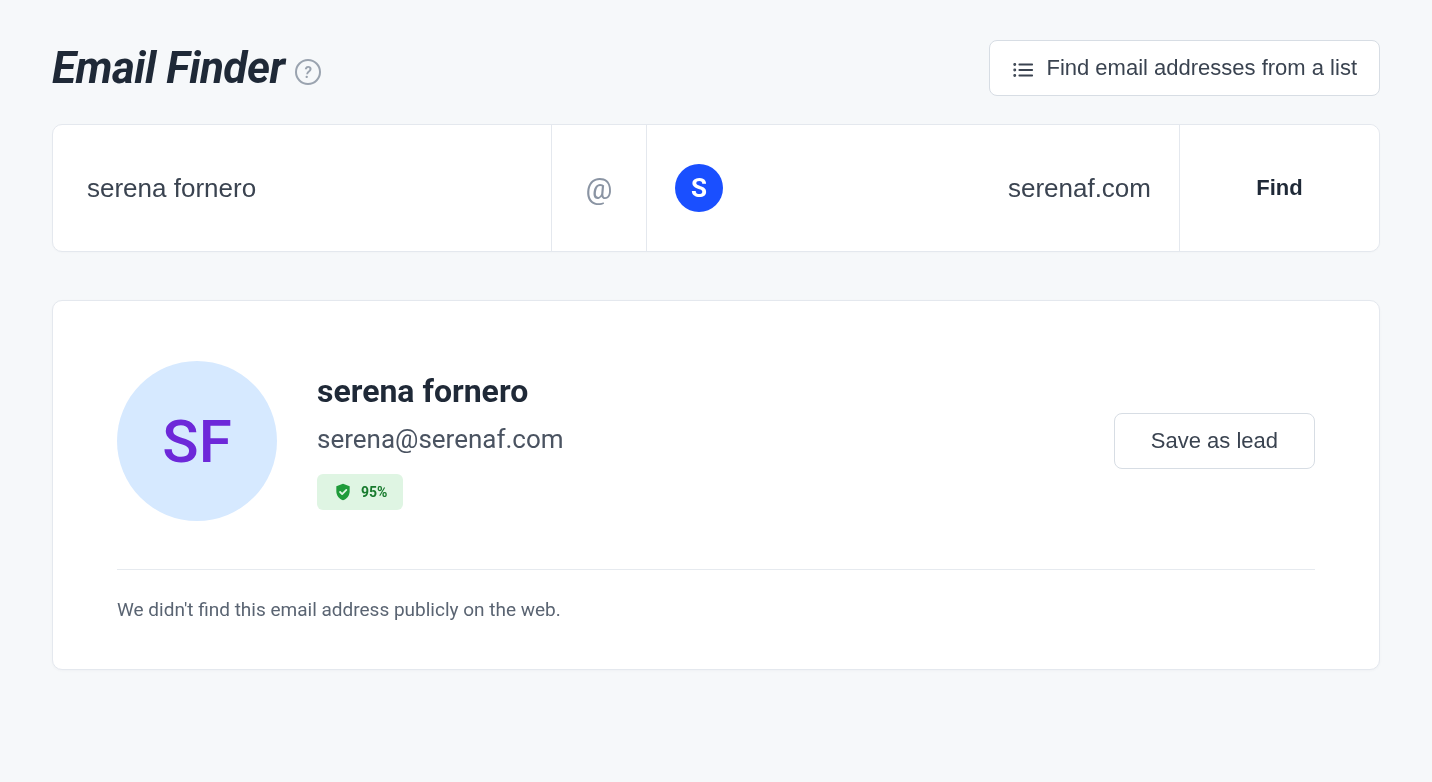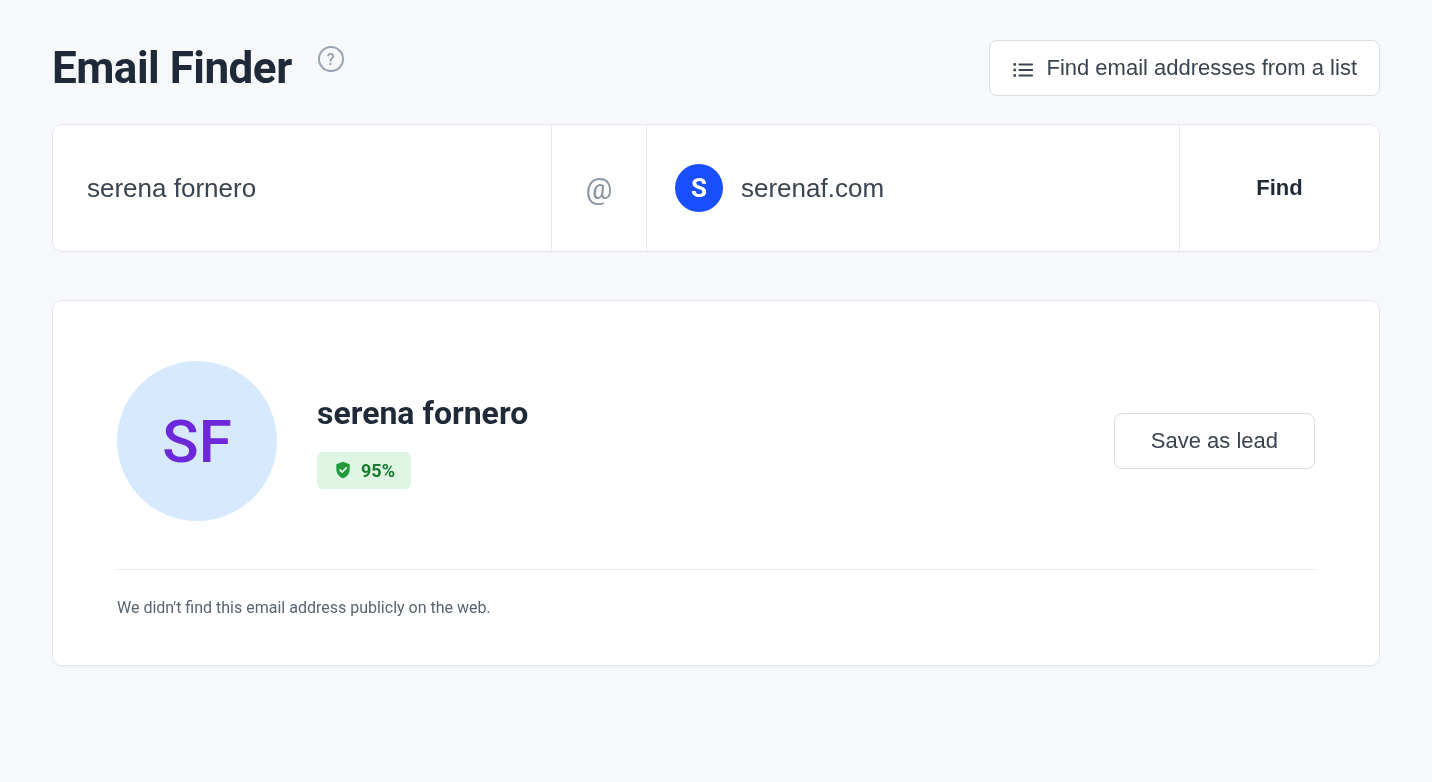--- a/index.html
+++ b/index.html
@@ -14,22 +14,23 @@
       padding: 40px 52px 40px 52px;
     }
     .header-row {
       display: flex;
       align-items: center;
       justify-content: space-between;
       margin-bottom: 28px;
     }
     .title-wrap {
       display: flex;
-      align-items: flex-start;
-      gap: 26px;
+      align-items: center;
+      gap: 10px;
+      font-style: italic;
     }
     .title {
       font-size: 44px;
       font-weight: 700;
       letter-spacing: -0.5px;
       color: #1f2937;
     }
     .help-icon {
       width: 26px; height: 26px;
       border: 2px solid #9aa3af;
@@ -109,20 +110,21 @@
       font-size: 26px;
       flex: 0 0 auto;
     }
     .domain-input {
       border: none;
       font-size: 26px;
       color: #3a4350;
       outline: none;
       background: transparent;
       flex: 1;
+      text-align: right;
     }
     .find-btn {
       flex: 0 0 200px;
       border: none;
       background: #fff;
       border-left: 1px solid #e4e8ee;
       font-size: 22px;
       font-weight: 700;
       color: #1f2937;
       cursor: pointer;
@@ -167,21 +169,21 @@
       font-size: 26px;
       color: #4a5361;
     }
     .confidence-badge {
       display: inline-flex;
       align-items: center;
       gap: 8px;
       background: #dff5e3;
       color: #187a2e;
       font-weight: 700;
-      font-size: 18px;
+      font-size: 14px;
       padding: 8px 16px;
       border-radius: 6px;
       width: fit-content;
       margin-top: 6px;
     }
     .shield-icon {
       width: 20px; height: 20px;
       display: inline-block;
     }
     .save-btn {
@@ -194,21 +196,21 @@
       cursor: pointer;
       font-weight: 500;
       align-self: center;
     }
     .divider {
       border: none;
       border-top: 1px solid #e6eaef;
       margin: 48px 0 28px 0;
     }
     .not-found-msg {
-      font-size: 16px;
+      font-size: 19px;
       color: #5a6472;
       font-weight: 400;
     }
   </style>
 </head>
 <body>
 
 <div class="page">
 
   <div class="header-row">
@@ -239,20 +241,21 @@
       <input class="domain-input" type="text" value="serenaf.com" style="">
     </div>
     <button class="find-btn">Find</button>
   </div>
 
   <div class="result-card">
     <div class="result-top">
       <div class="avatar">SF</div>
       <div class="result-info">
         <div class="result-name">serena fornero</div>
+        <div class="result-email">serena@serenaf.com</div>
         <div class="confidence-badge">
           <span class="shield-icon">
             <svg viewBox="0 0 24 24" width="20" height="20" fill="#1f9b3a">
               <path d="M12 2 L20 5 V11 C20 16 16.5 20.5 12 22 C7.5 20.5 4 16 4 11 V5 Z"></path>
               <path d="M8.5 12 L11 14.5 L16 9.5" stroke="#dff5e3" stroke-width="2.2" fill="none" stroke-linecap="round" stroke-linejoin="round"></path>
             </svg>
           </span>
           <span>95%</span>
         </div>
       </div>

